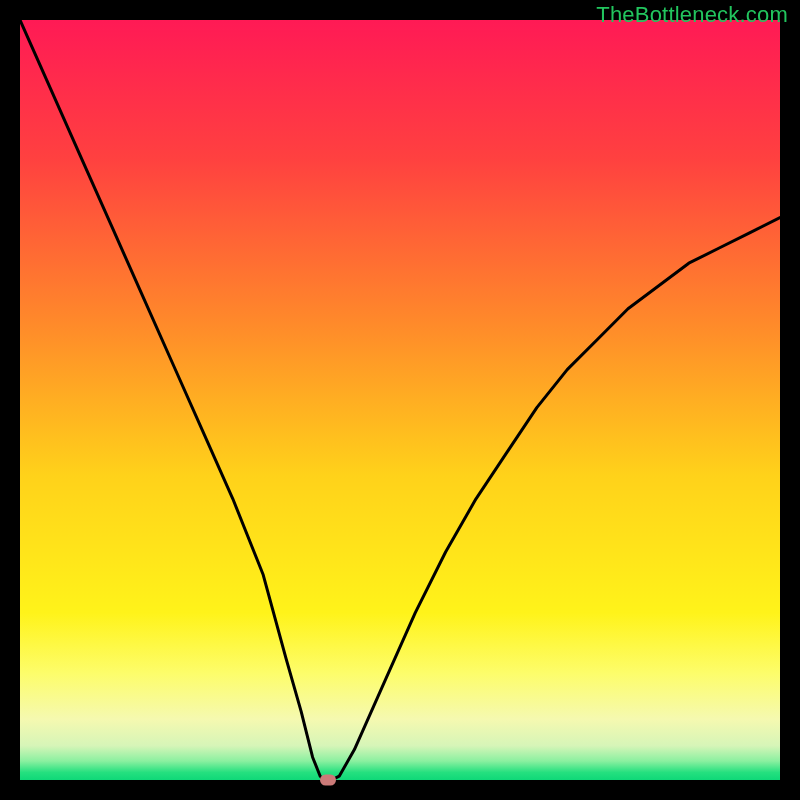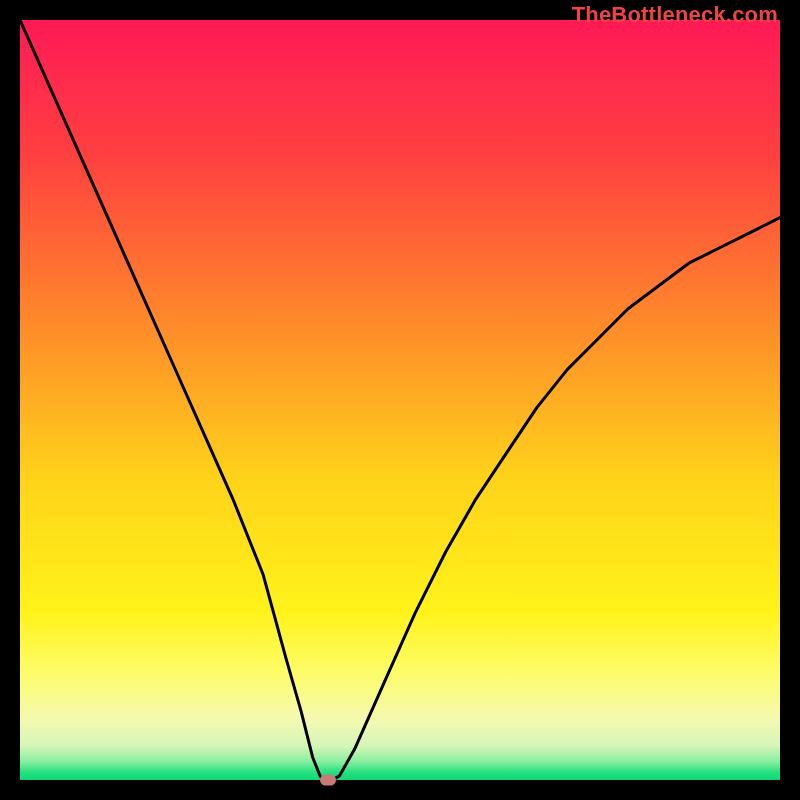--- a/index.html
+++ b/index.html
@@ -22,24 +22,24 @@
   .plot {
     position: absolute;
     left: 0;
     top: 0;
     width: 760px;
     height: 760px;
   }
   .watermark {
     position: absolute;
     top: 2px;
-    right: 22px;
-    color: #ef4444;
+    right: 12px;
+    color: #22c55e;
     font-size: 22px;
-    font-weight: 700;
+    font-weight: 400;
     letter-spacing: 0.2px;
   }
   .marker {
     position: absolute;
     width: 16px;
     height: 11px;
     background: #cb7a78;
     border-radius: 6px;
     transform: translate(-50%, -50%);
   }

